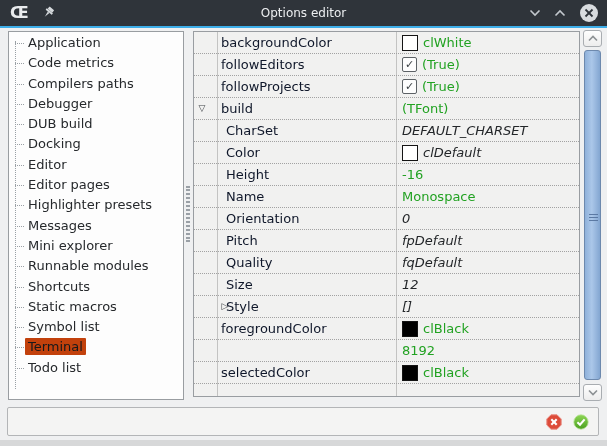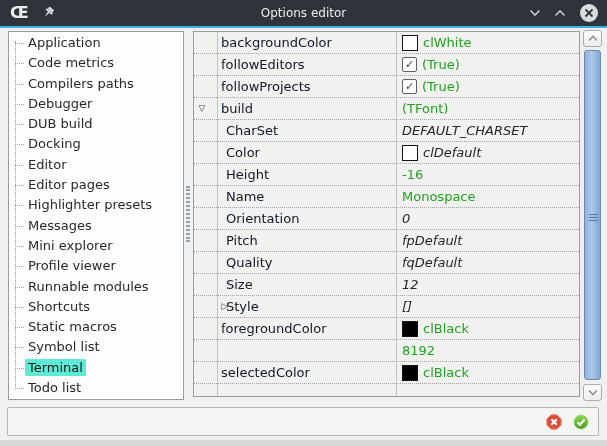--- a/index.html
+++ b/index.html
@@ -32,21 +32,21 @@
   .treeline{position:absolute;left:6px;top:9px;height:348px;border-left:1px dotted #9aa0a5;}
   .list{list-style:none;margin:1px 0 0 0;padding:0;}
   .list li{
     position:relative;height:20.3px;line-height:20.3px;
     padding-left:19px;font-size:13px;color:#26292c;white-space:nowrap;
   }
   .list li::before{
     content:"";position:absolute;left:6px;top:10px;width:9px;border-top:1px dotted #9aa0a5;
   }
   .list li .lbl{display:inline-block;line-height:17px;padding:0 3px;margin-left:-3px;border-radius:1px;}
-  .list li.selected .lbl{background:#5eead4;color:#16191b;}
+  .list li.selected .lbl{background:#c2410c;color:#16191b;}
   
   .splitter{position:absolute;left:185px;top:3px;width:8px;height:369px;}
   .splitter .grip{
     position:absolute;left:1px;top:155px;width:4px;height:56px;
     border-left:2px dotted #9aa0a6;border-right:2px dotted #9aa0a6;box-sizing:border-box;
   }
   
   .grid{
     position:absolute;left:193px;top:3px;width:387px;height:366px;
     background:#f1f1f0;border:1px solid #999da1;box-sizing:border-box;overflow:hidden;
@@ -152,21 +152,20 @@
       <li><span class="lbl">Code metrics</span></li>
       <li><span class="lbl">Compilers paths</span></li>
       <li><span class="lbl">Debugger</span></li>
       <li><span class="lbl">DUB build</span></li>
       <li><span class="lbl">Docking</span></li>
       <li><span class="lbl">Editor</span></li>
       <li><span class="lbl">Editor pages</span></li>
       <li><span class="lbl">Highlighter presets</span></li>
       <li><span class="lbl">Messages</span></li>
       <li><span class="lbl">Mini explorer</span></li>
-      <li><span class="lbl">Profile viewer</span></li>
       <li><span class="lbl">Runnable modules</span></li>
       <li><span class="lbl">Shortcuts</span></li>
       <li><span class="lbl">Static macros</span></li>
       <li><span class="lbl">Symbol list</span></li>
       <li class="selected"><span class="lbl">Terminal</span></li>
       <li><span class="lbl">Todo list</span></li>
     </ul>
   </div>
 
   <div class="splitter">

